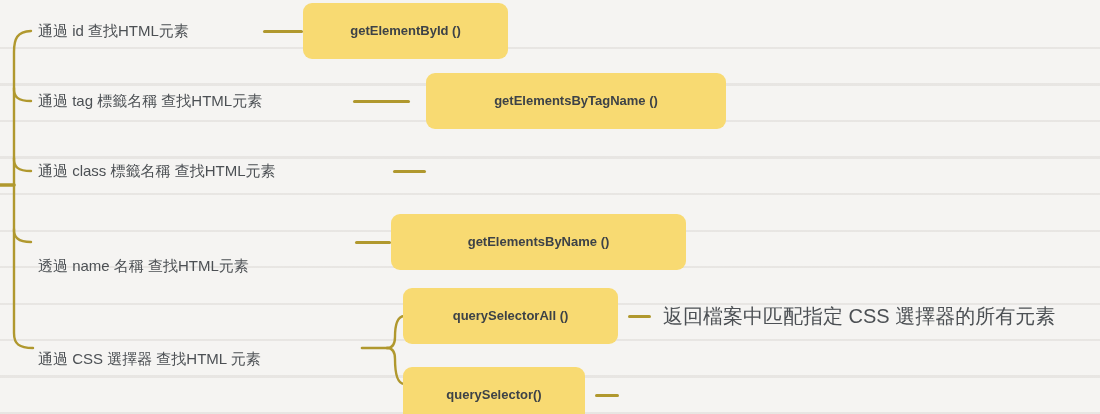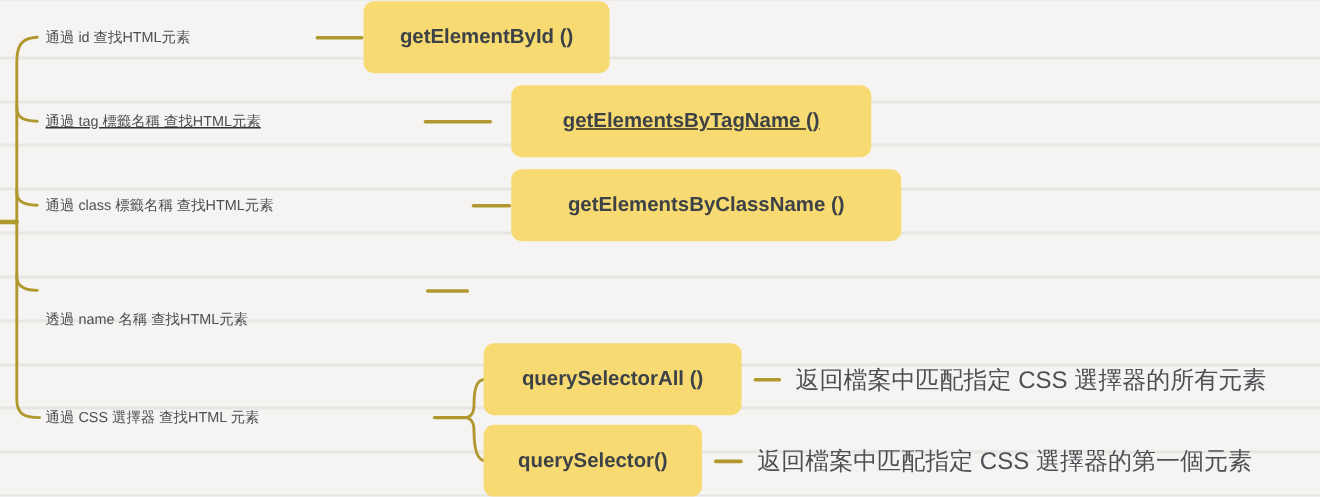--- a/index.html
+++ b/index.html
@@ -16,47 +16,47 @@
     background-position:0 13px;
   }
   #connector-svg{position:absolute;left:0;top:0;pointer-events:none;}
   .row{
     position:absolute;
     display:flex;align-items:center;
     height:38px;white-space:nowrap;
   }
   .lbl{
     display:inline-block;
-    font-size:12px;color:var(--label_text,#4c5054);
+    font-size:15px;color:var(--label_text,#4c5054);
     white-space:nowrap;overflow:visible;
   }
   .dash{
     display:inline-block;height:3px;border-radius:2px;
     background:var(--connector,#b0982e);
     flex:0 0 auto;
   }
   .node{
     display:inline-flex;align-items:center;justify-content:center;
     box-sizing:border-box;
     background:var(--node_bg,#f8da72);
     color:var(--node_text,#3d4247);
-    font-weight:600;font-size:17px;line-height:1.2;
+    font-weight:600;font-size:13px;line-height:1.2;
     padding:20px 14px;border-radius:9px;
     white-space:nowrap;flex:0 0 auto;
   }
   .desc{font-size:20px;color:var(--label_text,#4c5054);white-space:nowrap;}
 
   
   .r1{left:38px;top:12px;}  .r1 .lbl{width:225px;} .r1 .dash{width:40px;} .r1 .node{min-width:205px;}
-  .r2{left:38px;top:82px;text-decoration:underline;}  .r2 .lbl{width:315px;} .r2 .dash{width:57px;} .r2 .node{min-width:300px;margin-left:16px;}
+  .r2{left:38px;top:82px;}  .r2 .lbl{width:315px;} .r2 .dash{width:57px;} .r2 .node{min-width:300px;margin-left:16px;}
   .r3{left:38px;top:152px;} .r3 .lbl{width:355px;} .r3 .dash{width:33px;} .r3 .node{min-width:325px;}
   .r4{left:38px;top:223px;} .r4 .lbl{width:317px;margin-top:48px;} .r4 .dash{width:36px;} .r4 .node{min-width:295px;}
-  .r5{left:38px;top:329px;justify-content:flex-end;}
+  .r5{left:38px;top:340px;justify-content:flex-end;}
   .s1{left:403px;top:297px;} .s1 .node{min-width:215px;} .s1 .dash{width:23px;margin-left:10px;margin-right:12px;}
-  .s2{left:403px;top:365px;} .s2 .node{min-width:182px;} .s2 .dash{width:24px;margin-left:10px;margin-right:12px;}
+  .s2{left:403px;top:376px;} .s2 .node{min-width:182px;} .s2 .dash{width:24px;margin-left:10px;margin-right:12px;}
 </style>
 </head>
 <body>
 
 <div id="canvas">
 
   <svg id="connector-svg" width="1100" height="414" viewBox="0 0 1100 414">
     <g stroke="#b0982e" fill="none" stroke-linecap="round">
 
       <path d="M 0 185 L 14 185" stroke-width="3.6"></path>
@@ -81,37 +81,36 @@
 
   <div class="row r2">
     <span class="lbl">通過 tag 標籤名稱 查找HTML元素</span>
     <span class="dash"></span>
     <span class="node">getElementsByTagName ()</span>
   </div>
 
   <div class="row r3">
     <span class="lbl">通過 class 標籤名稱 查找HTML元素</span>
     <span class="dash"></span>
-    <span class="node">getElementsByClassName ()</span>
   </div>
 
   <div class="row r4">
     <span class="lbl">透過 name 名稱 查找HTML元素</span>
     <span class="dash"></span>
+    <span class="node">getElementsByName ()</span>
   </div>
 
   <div class="row r5">
     <span class="lbl">通過 CSS 選擇器 查找HTML 元素</span>
   </div>
 
   <div class="row s1">
     <span class="node">querySelectorAll ()</span>
     <span class="dash"></span>
     <span class="desc">返回檔案中匹配指定 CSS 選擇器的所有元素</span>
   </div>
 
   <div class="row s2">
     <span class="node">querySelector()</span>
     <span class="dash"></span>
-    <span class="desc">返回檔案中匹配指定 CSS 選擇器的第一個元素</span>
   </div>
 
 </div>
 
 </body></html>

